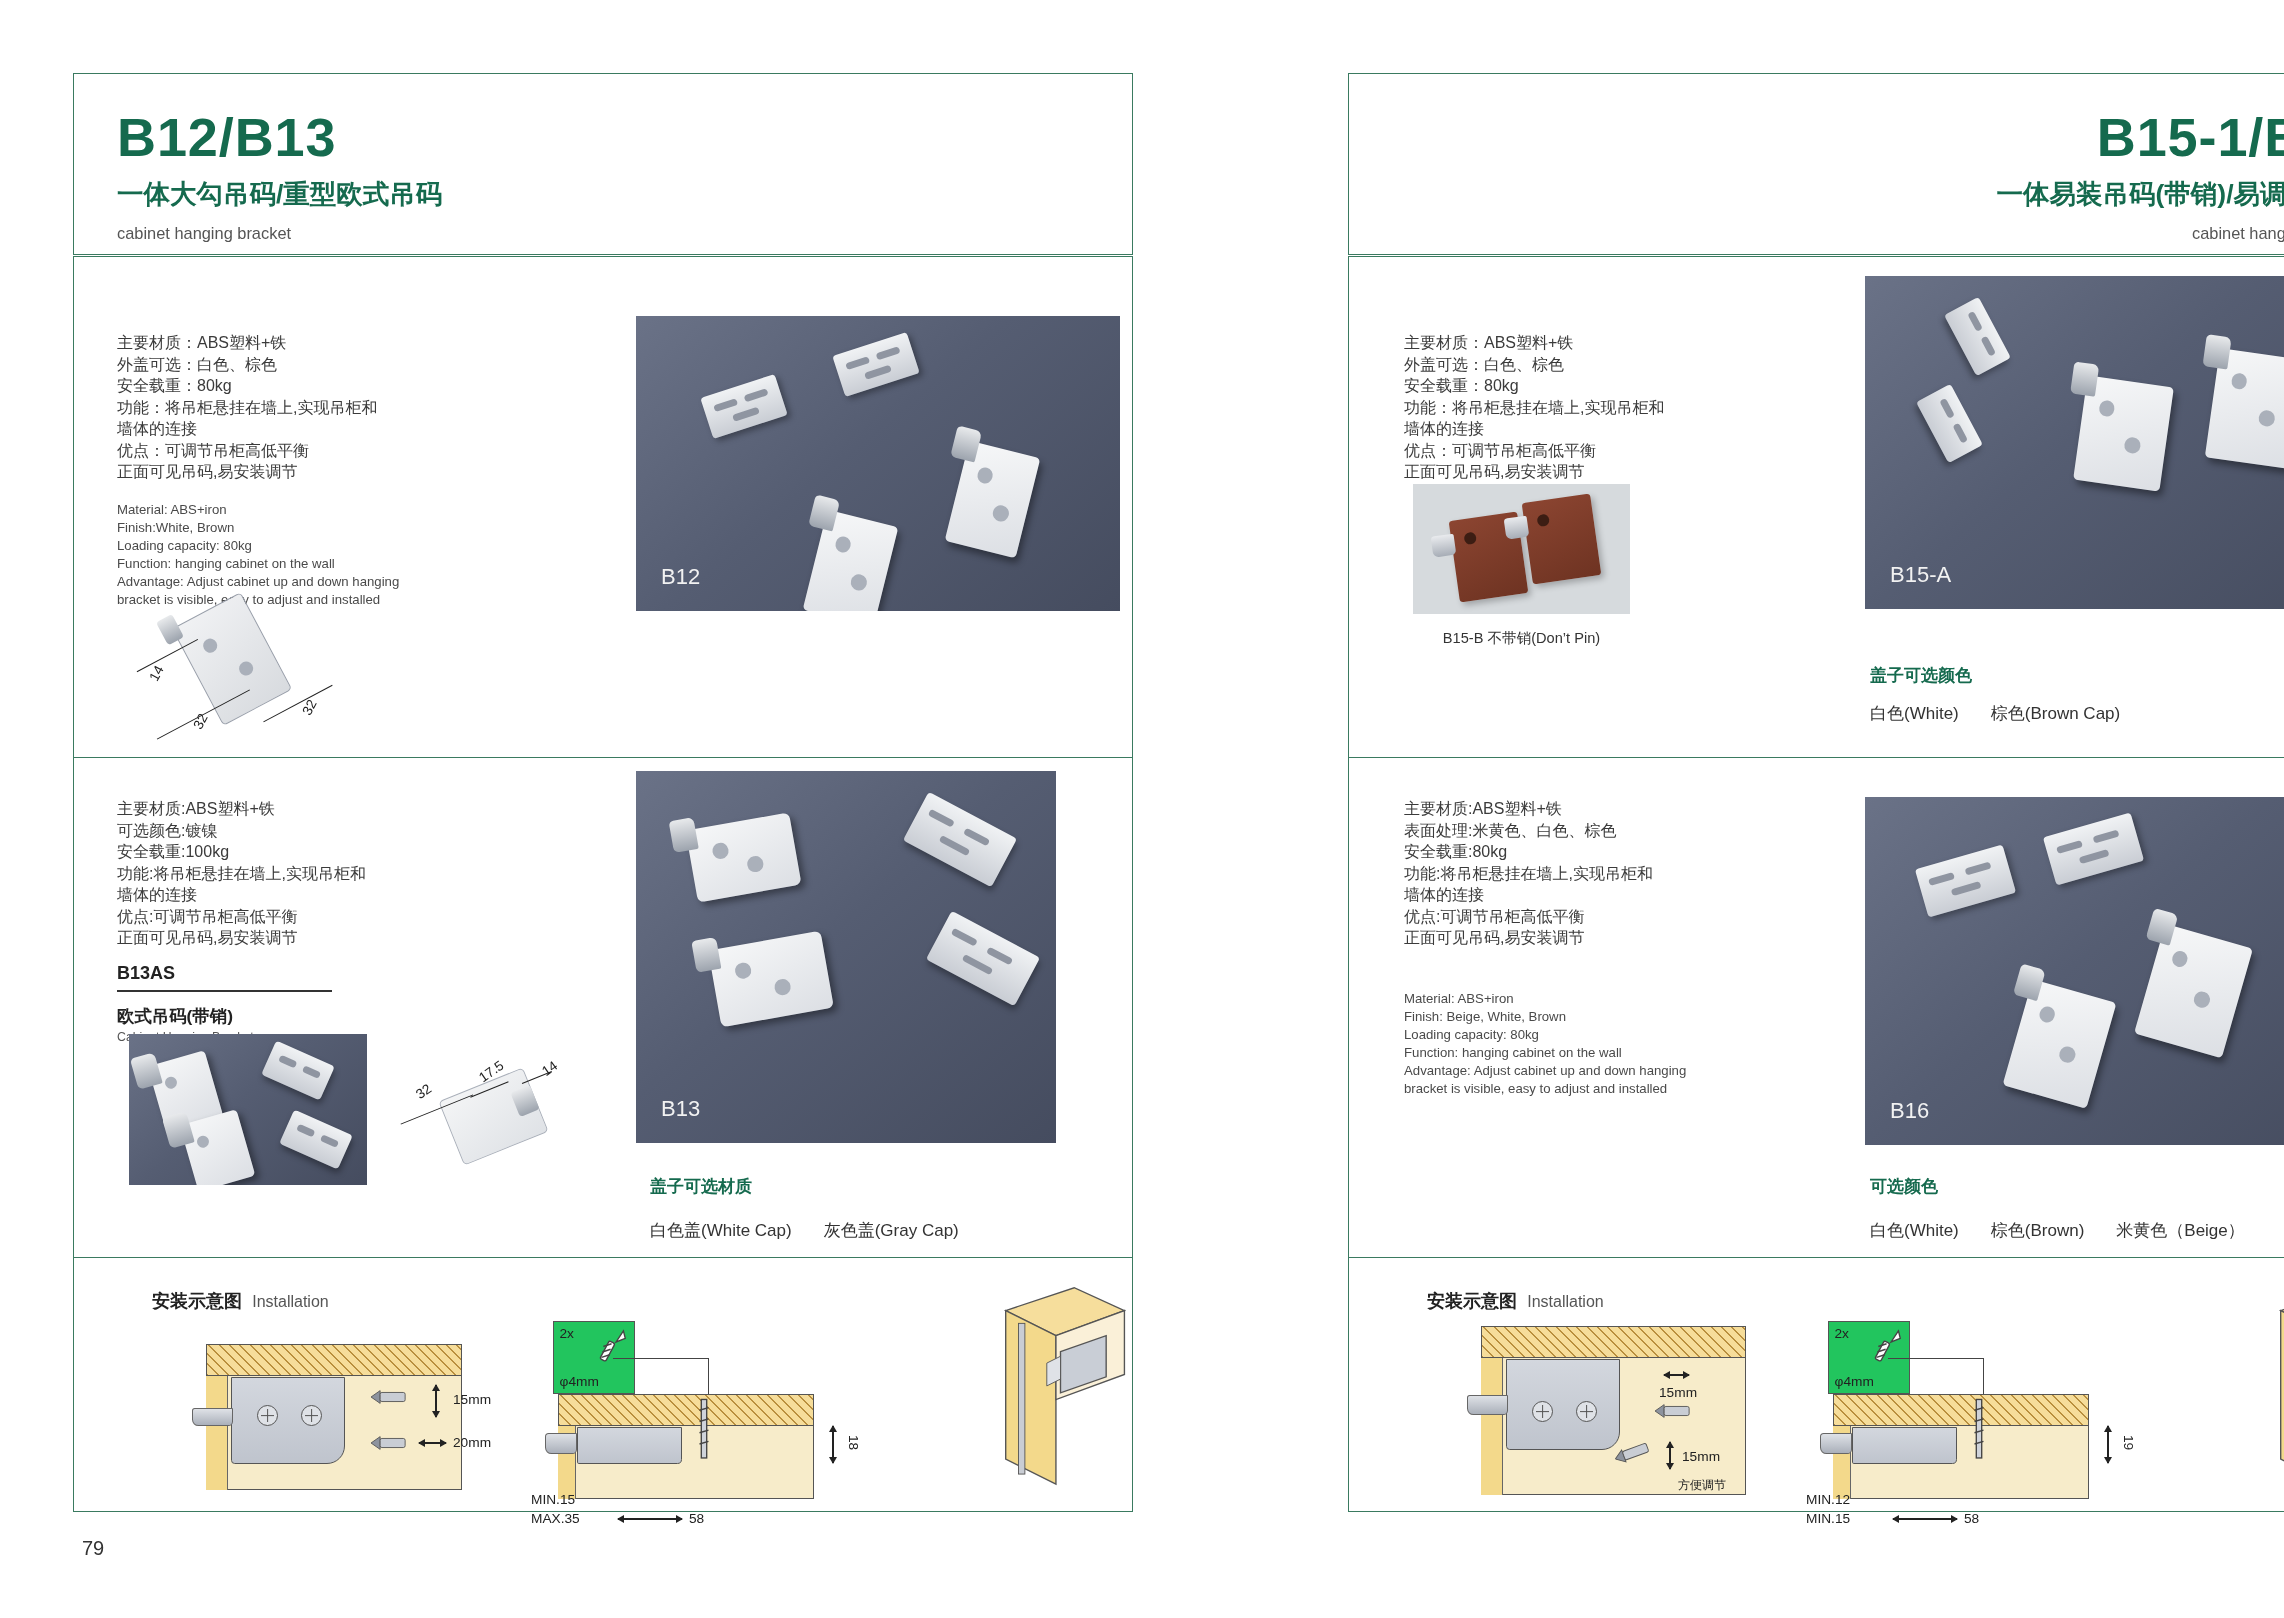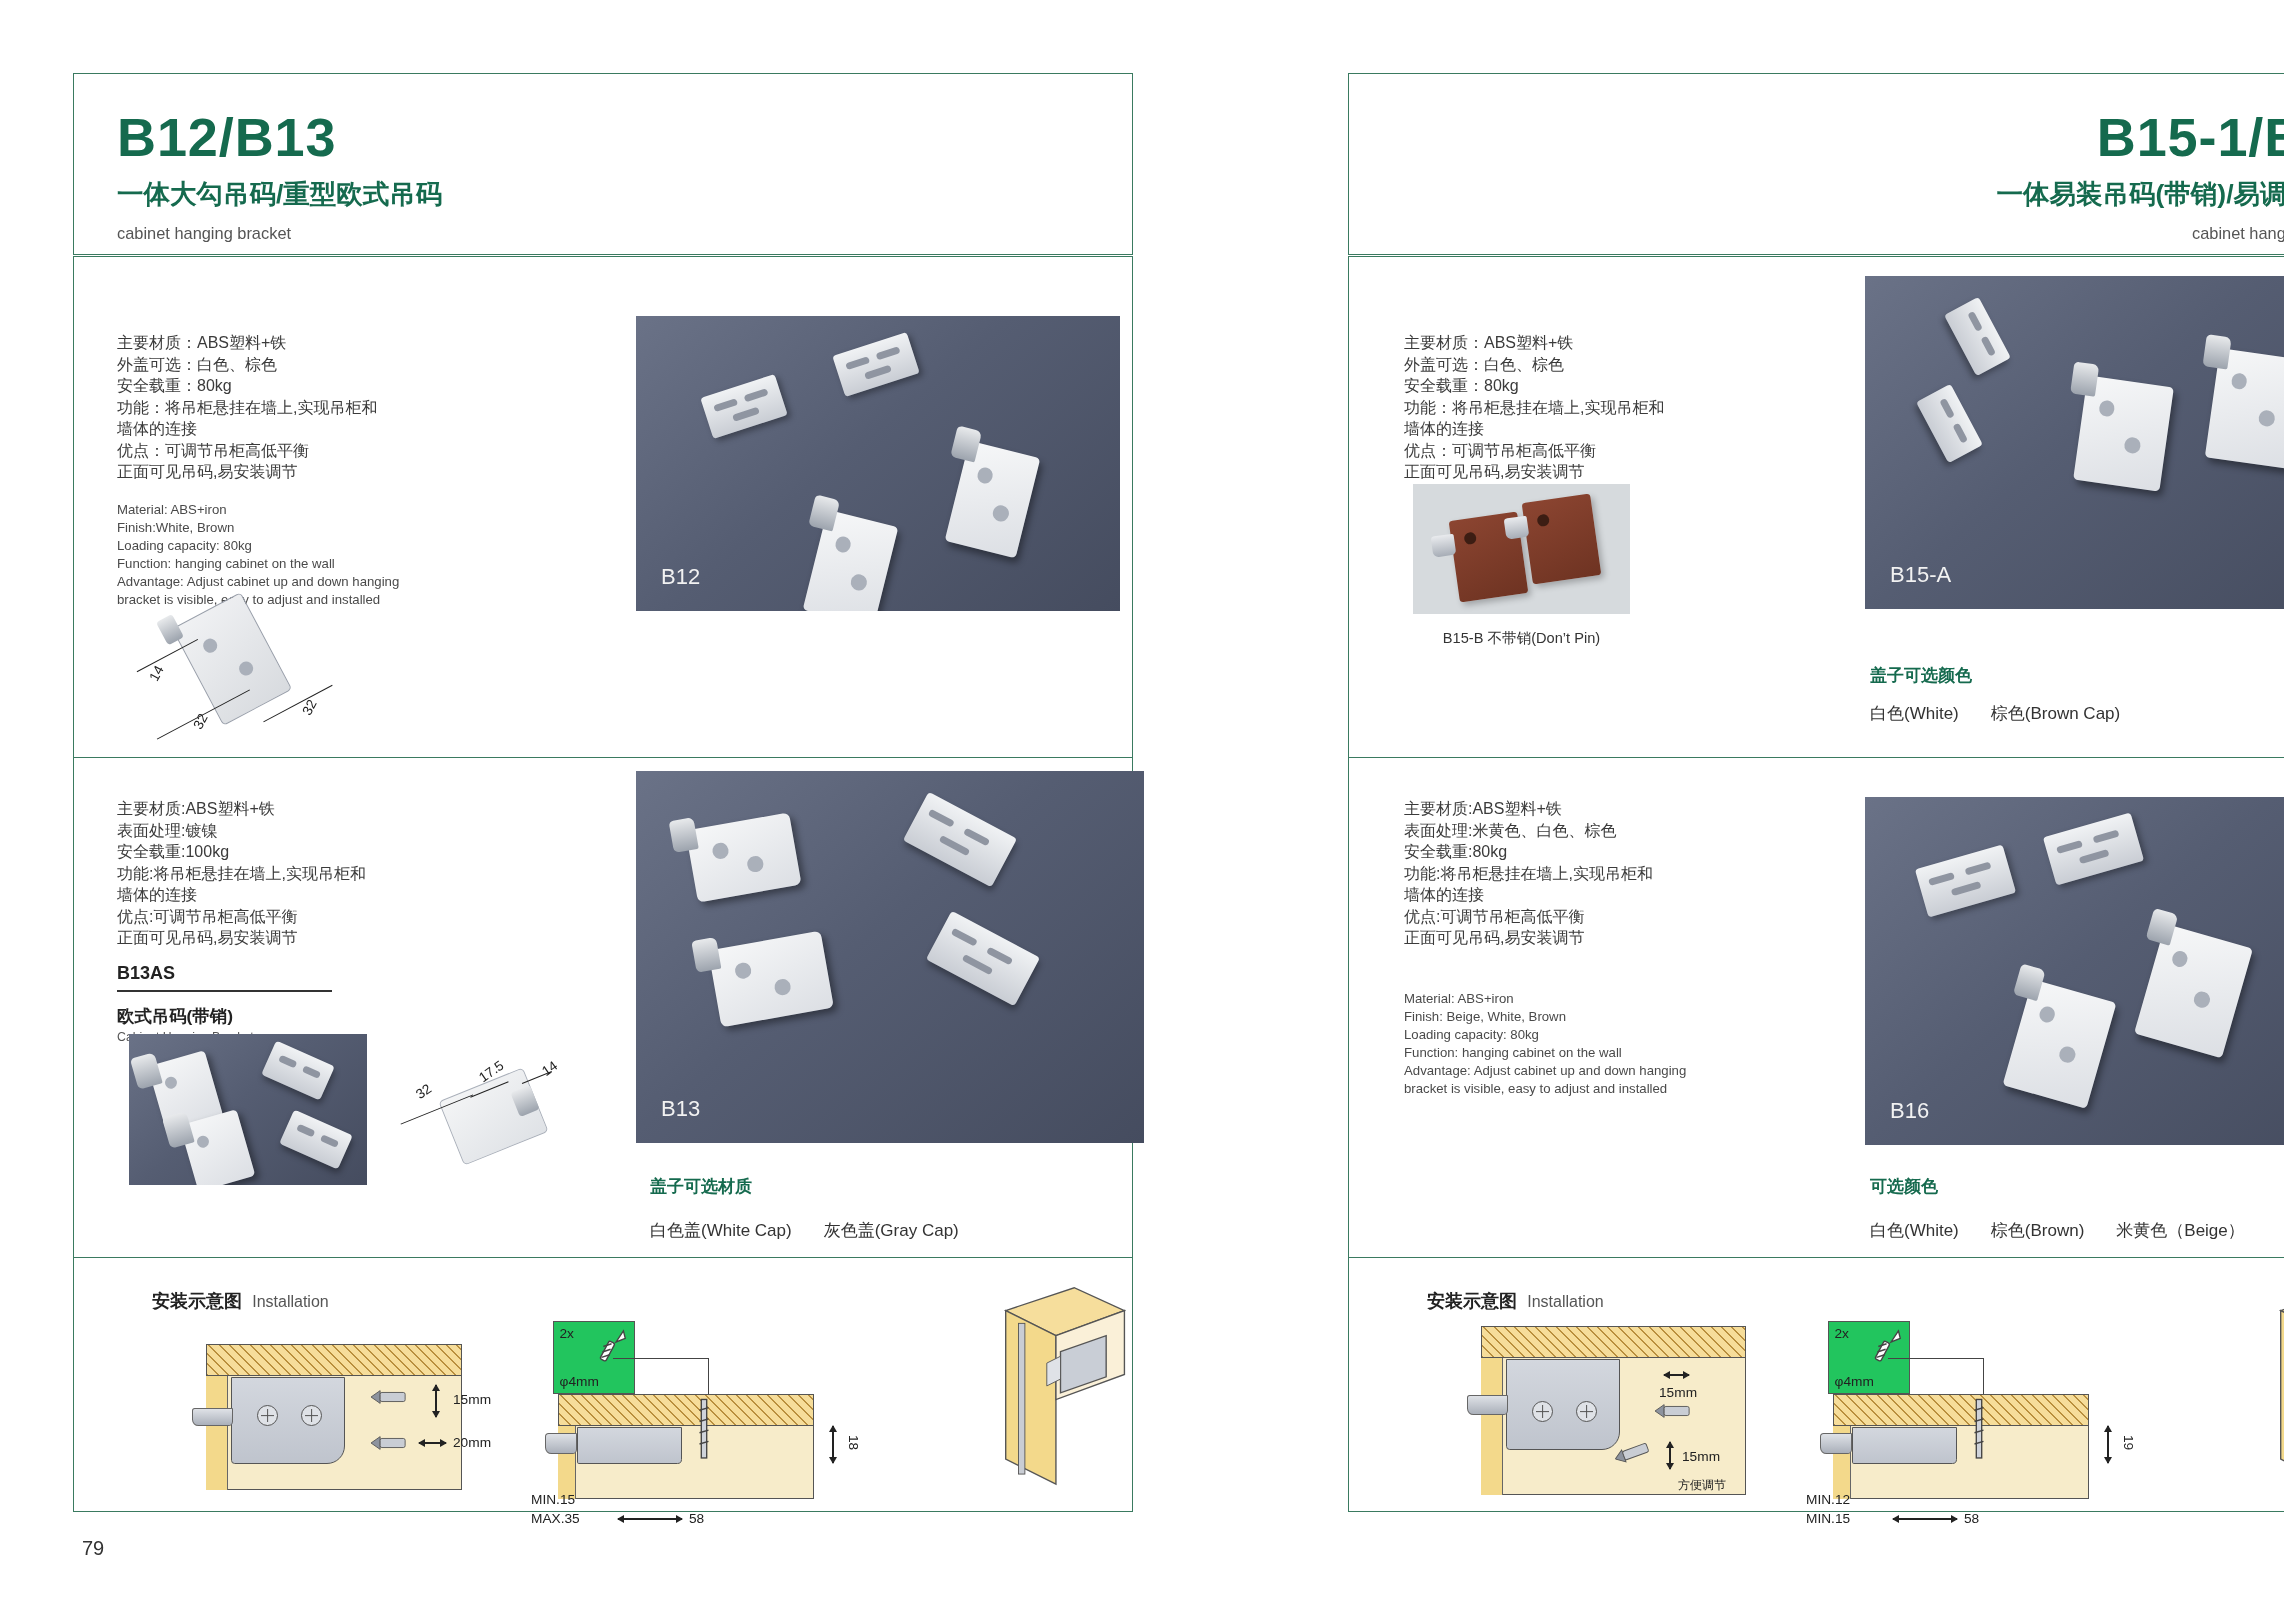--- a/index.html
+++ b/index.html
@@ -139,21 +139,21 @@
       </div>
     <div class="wbrk" style="left:178px; top:201px; transform:rotate(14deg);">
         <u class="h1"></u>
         <u class="h2"></u>
       </div>
     <div class="img-label">B12</div>
   </div>
 
   <div class="abs spec-cn" style="left:43px; top:541px;">
       <div class="li">主要材质:ABS塑料+铁</div>
-      <div class="li">表面处理:镀镍</div>
+      <div class="li">可选颜色:镀镍</div>
       <div class="li">安全载重:100kg</div>
       <div class="li">功能:将吊柜悬挂在墙上,实现吊柜和</div>
       <div class="li">墙体的连接</div>
       <div class="li">优点:可调节吊柜高低平衡</div>
       <div class="li">正面可见吊码,易安装调节</div>
     </div>
   <div class="abs" style="left:43px; top:706px;">
     <div class="model-code">B13AS</div>
     <div class="model-rule"></div>
     <div class="model-cn" style="margin-top:12px;">欧式吊码(带销)</div>
@@ -182,21 +182,21 @@
       <div class="abs" style="left:69px; top:18px; width:21px; height:25.6px; background:linear-gradient(180deg,#e8eaec,#9ca3ad); border-radius:3.7px;"></div>
     </div>
     <div class="abs" style="left:9px; top:59px; width:78px; height:1.4px; background:#222; transform:rotate(-22deg);"></div>
     <div class="dim-label" style="left:27px; top:34px; transform:rotate(-35deg);">32</div>
     <div class="abs" style="left:80px; top:39px; width:41px; height:1.4px; background:#222; transform:rotate(-22deg);"></div>
     <div class="dim-label" style="left:89px; top:13.7px; transform:rotate(-35deg);">17.5</div>
     <div class="abs" style="left:132px; top:27px; width:32px; height:1.4px; background:#222; transform:rotate(-22deg);"></div>
     <div class="dim-label" style="left:153px; top:11.4px; transform:rotate(-35deg);">14</div>
   </div>
 
-  <div class="photo-dark" style="left:562px; top:514px; width:508px; height:372px;">
+  <div class="photo-dark" style="left:562px; top:514px; width:420px; height:372px;">
     <div class="wbrk" style="left:55px; top:50px; width:105px; height:73px; transform:rotate(-10deg); border-radius:6.4px;">
         <u class="h1" style="left:23px; top:18px;"></u>
         <u class="h2" style="left:55px; top:37px;"></u>
       </div>
     <div class="wbrk" style="left:78px; top:169px; width:114px; height:78px; transform:rotate(-10deg); border-radius:6.4px;">
         <u class="h1" style="left:23px; top:18px;"></u>
         <u class="h2" style="left:59px; top:41px;"></u>
       </div>
     <div class="rail" style="left:274px; top:41px; width:100px; height:55px; transform:rotate(28deg);">
         <i class="s1" style="width:27px; top:13.7px;"></i>

